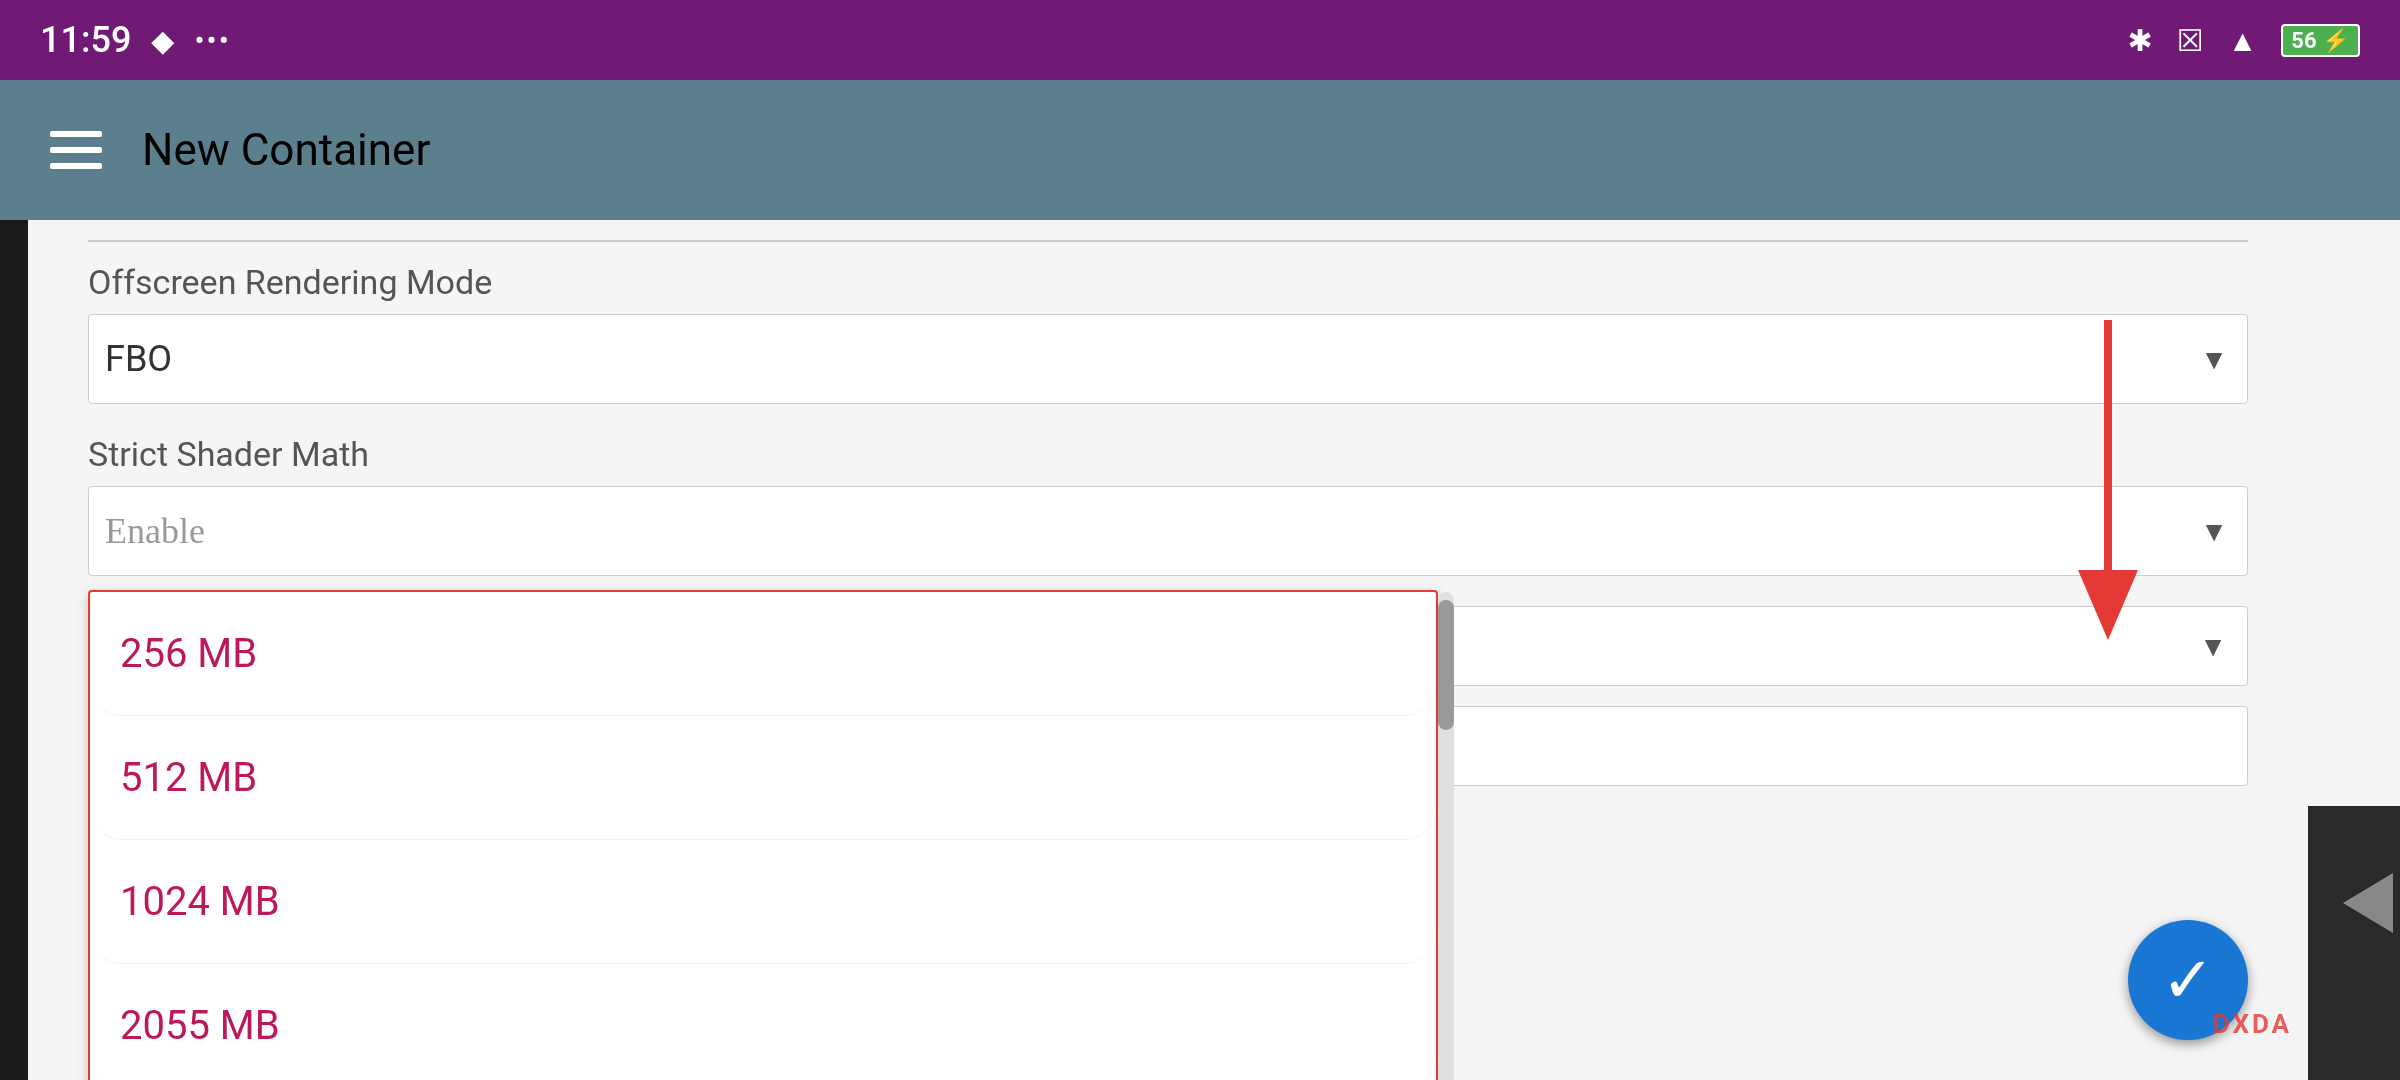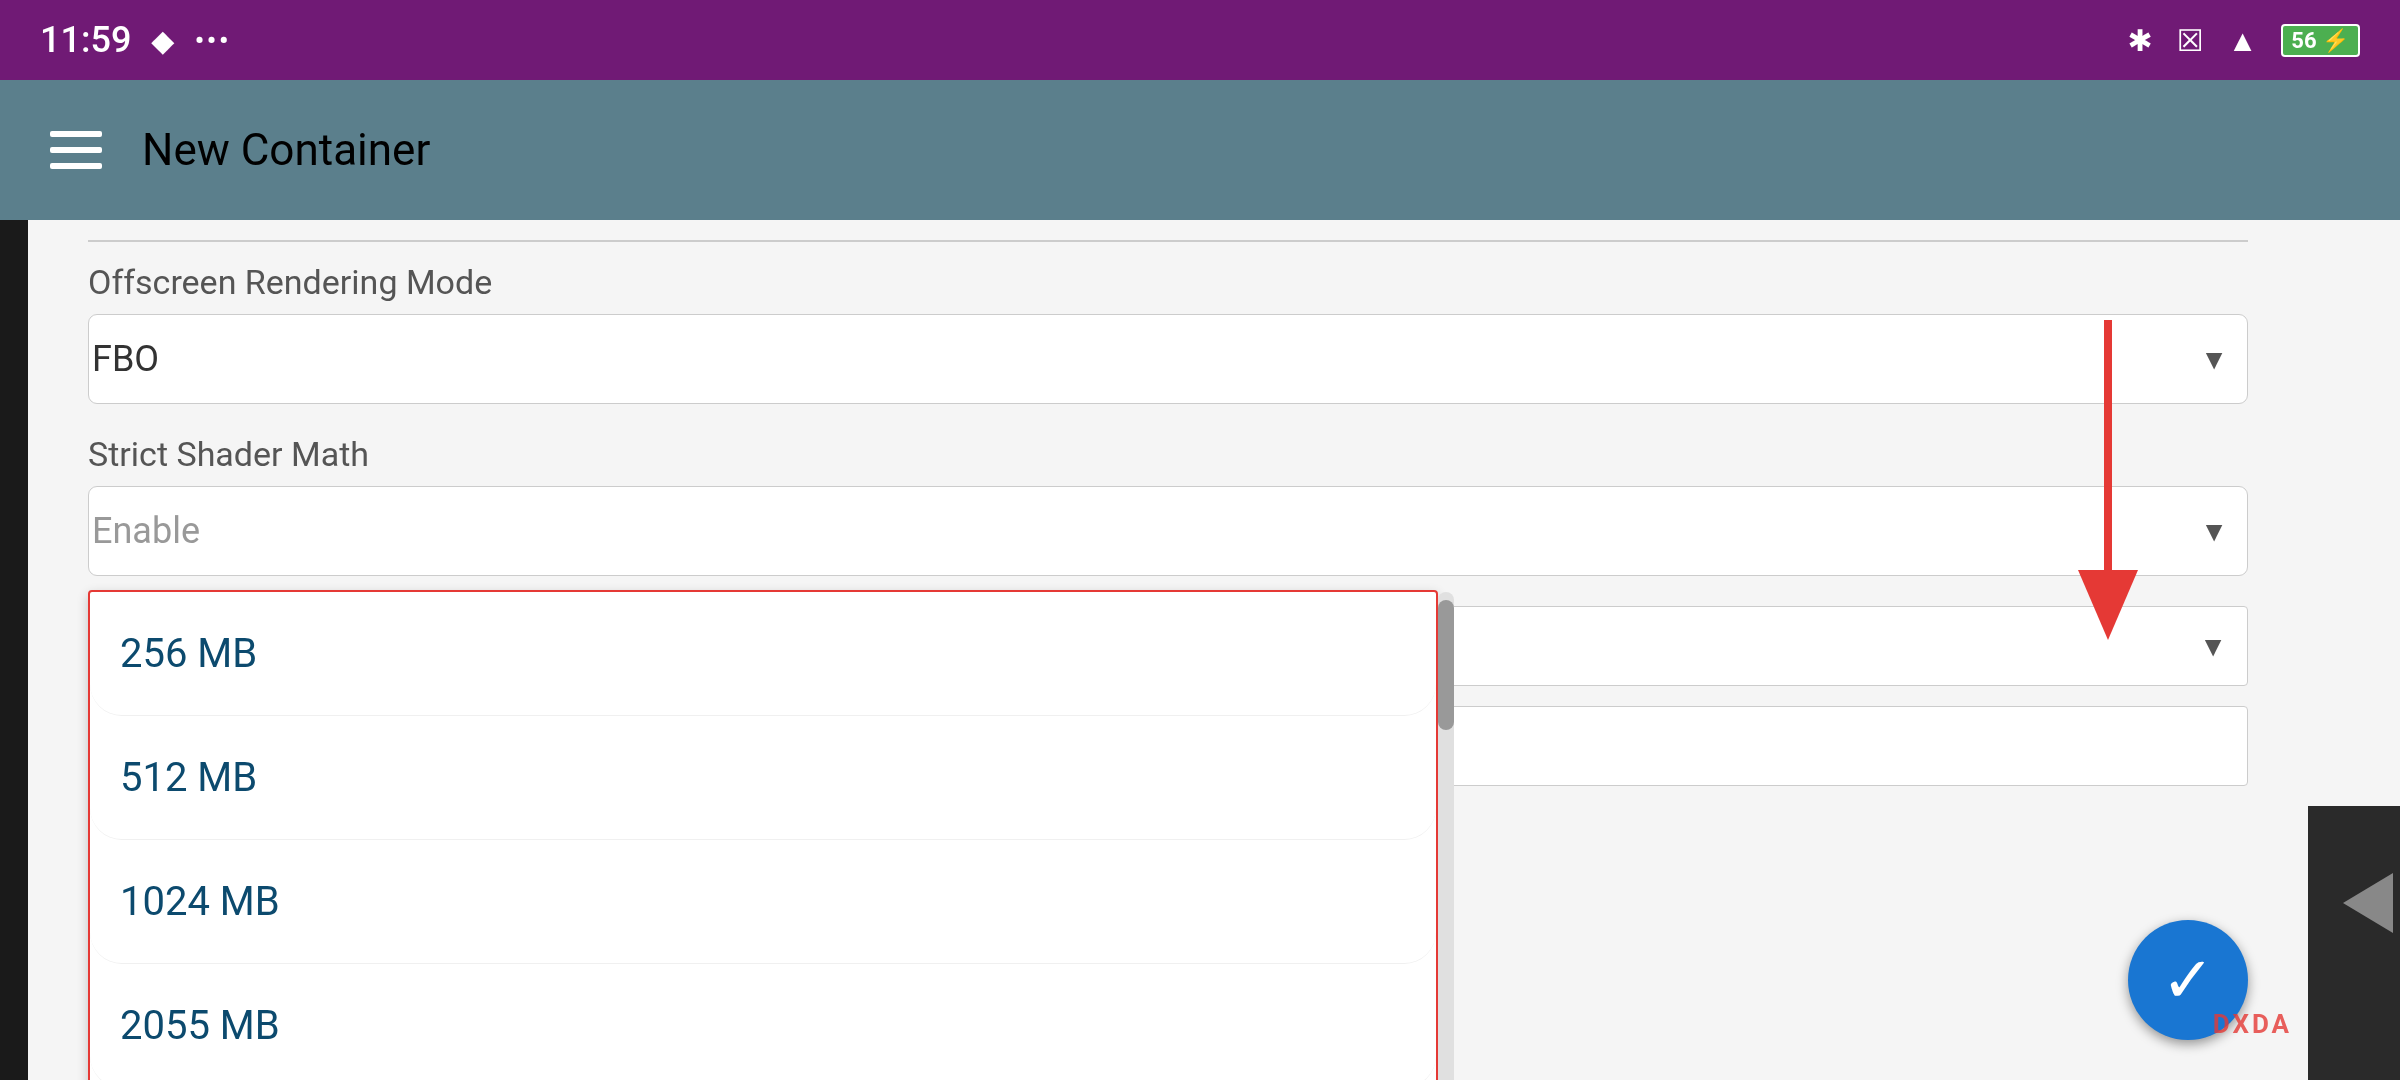--- a/index.html
+++ b/index.html
@@ -141,24 +141,24 @@
     .dropdown-container {
       position: relative;
       width: 100%;
     }
 
     .dropdown-select {
       width: 100%;
       height: 90px;
       background: white;
       border: 1px solid #ccc;
-      border-radius: 9px;
+      border-radius: 4px;
       font-size: 36px;
       color: #333;
-      padding: 0 3px;
+      padding: 0 16px;
       appearance: none;
       cursor: pointer;
       display: flex;
       align-items: center;
     }
 
     .dropdown-arrow {
       position: absolute;
       right: 20px;
       top: 50%;
@@ -177,21 +177,21 @@
       background: white;
       border: 2.5px solid #e53935;
       border-radius: 4px;
       z-index: 200;
       box-shadow: 0 4px 12px rgba(0,0,0,0.2);
     }
 
     .dropdown-option {
       padding: 38px 30px;
       font-size: 40px;
-      color: #0c4a6e;
+      color: #be185d;
       cursor: pointer;
       border-bottom: 1px solid transparent;
       border-radius: 32px;
     }
 
     .dropdown-option:not(:last-child) {
       border-bottom: 1px solid #f0f0f0;
     }
 
     
@@ -324,21 +324,21 @@
         <div class="dropdown-select">
           <span>FBO</span>
         </div>
         <span class="dropdown-arrow">▼</span>
       </div>
     </div>
 
     <div class="form-field">
       <div class="field-label">Strict Shader Math</div>
       <div class="dropdown-container">
-        <div class="dropdown-select" style="position:relative; overflow:hidden;">
+        <div class="dropdown-select" style="position:relative; overflow:hidden;font-family:Liberation Serif, serif;">
           <span style="font-size:36px; color:#999;">Enable</span>
         </div>
         <span class="dropdown-arrow">▼</span>
       </div>
     </div>
 
     <div style="display:flex; align-items:center; margin-bottom: 20px;">
       <span style="font-size:34px; color:#555; margin-right: 20px;">V</span>
       <div style="flex:1; height:80px; background:white; border:1px solid #ccc; border-radius:4px; position:relative;">
         <span style="position:absolute; right:20px; top:50%; transform:translateY(-50%); color:#555; font-size:28px;">▼</span>

